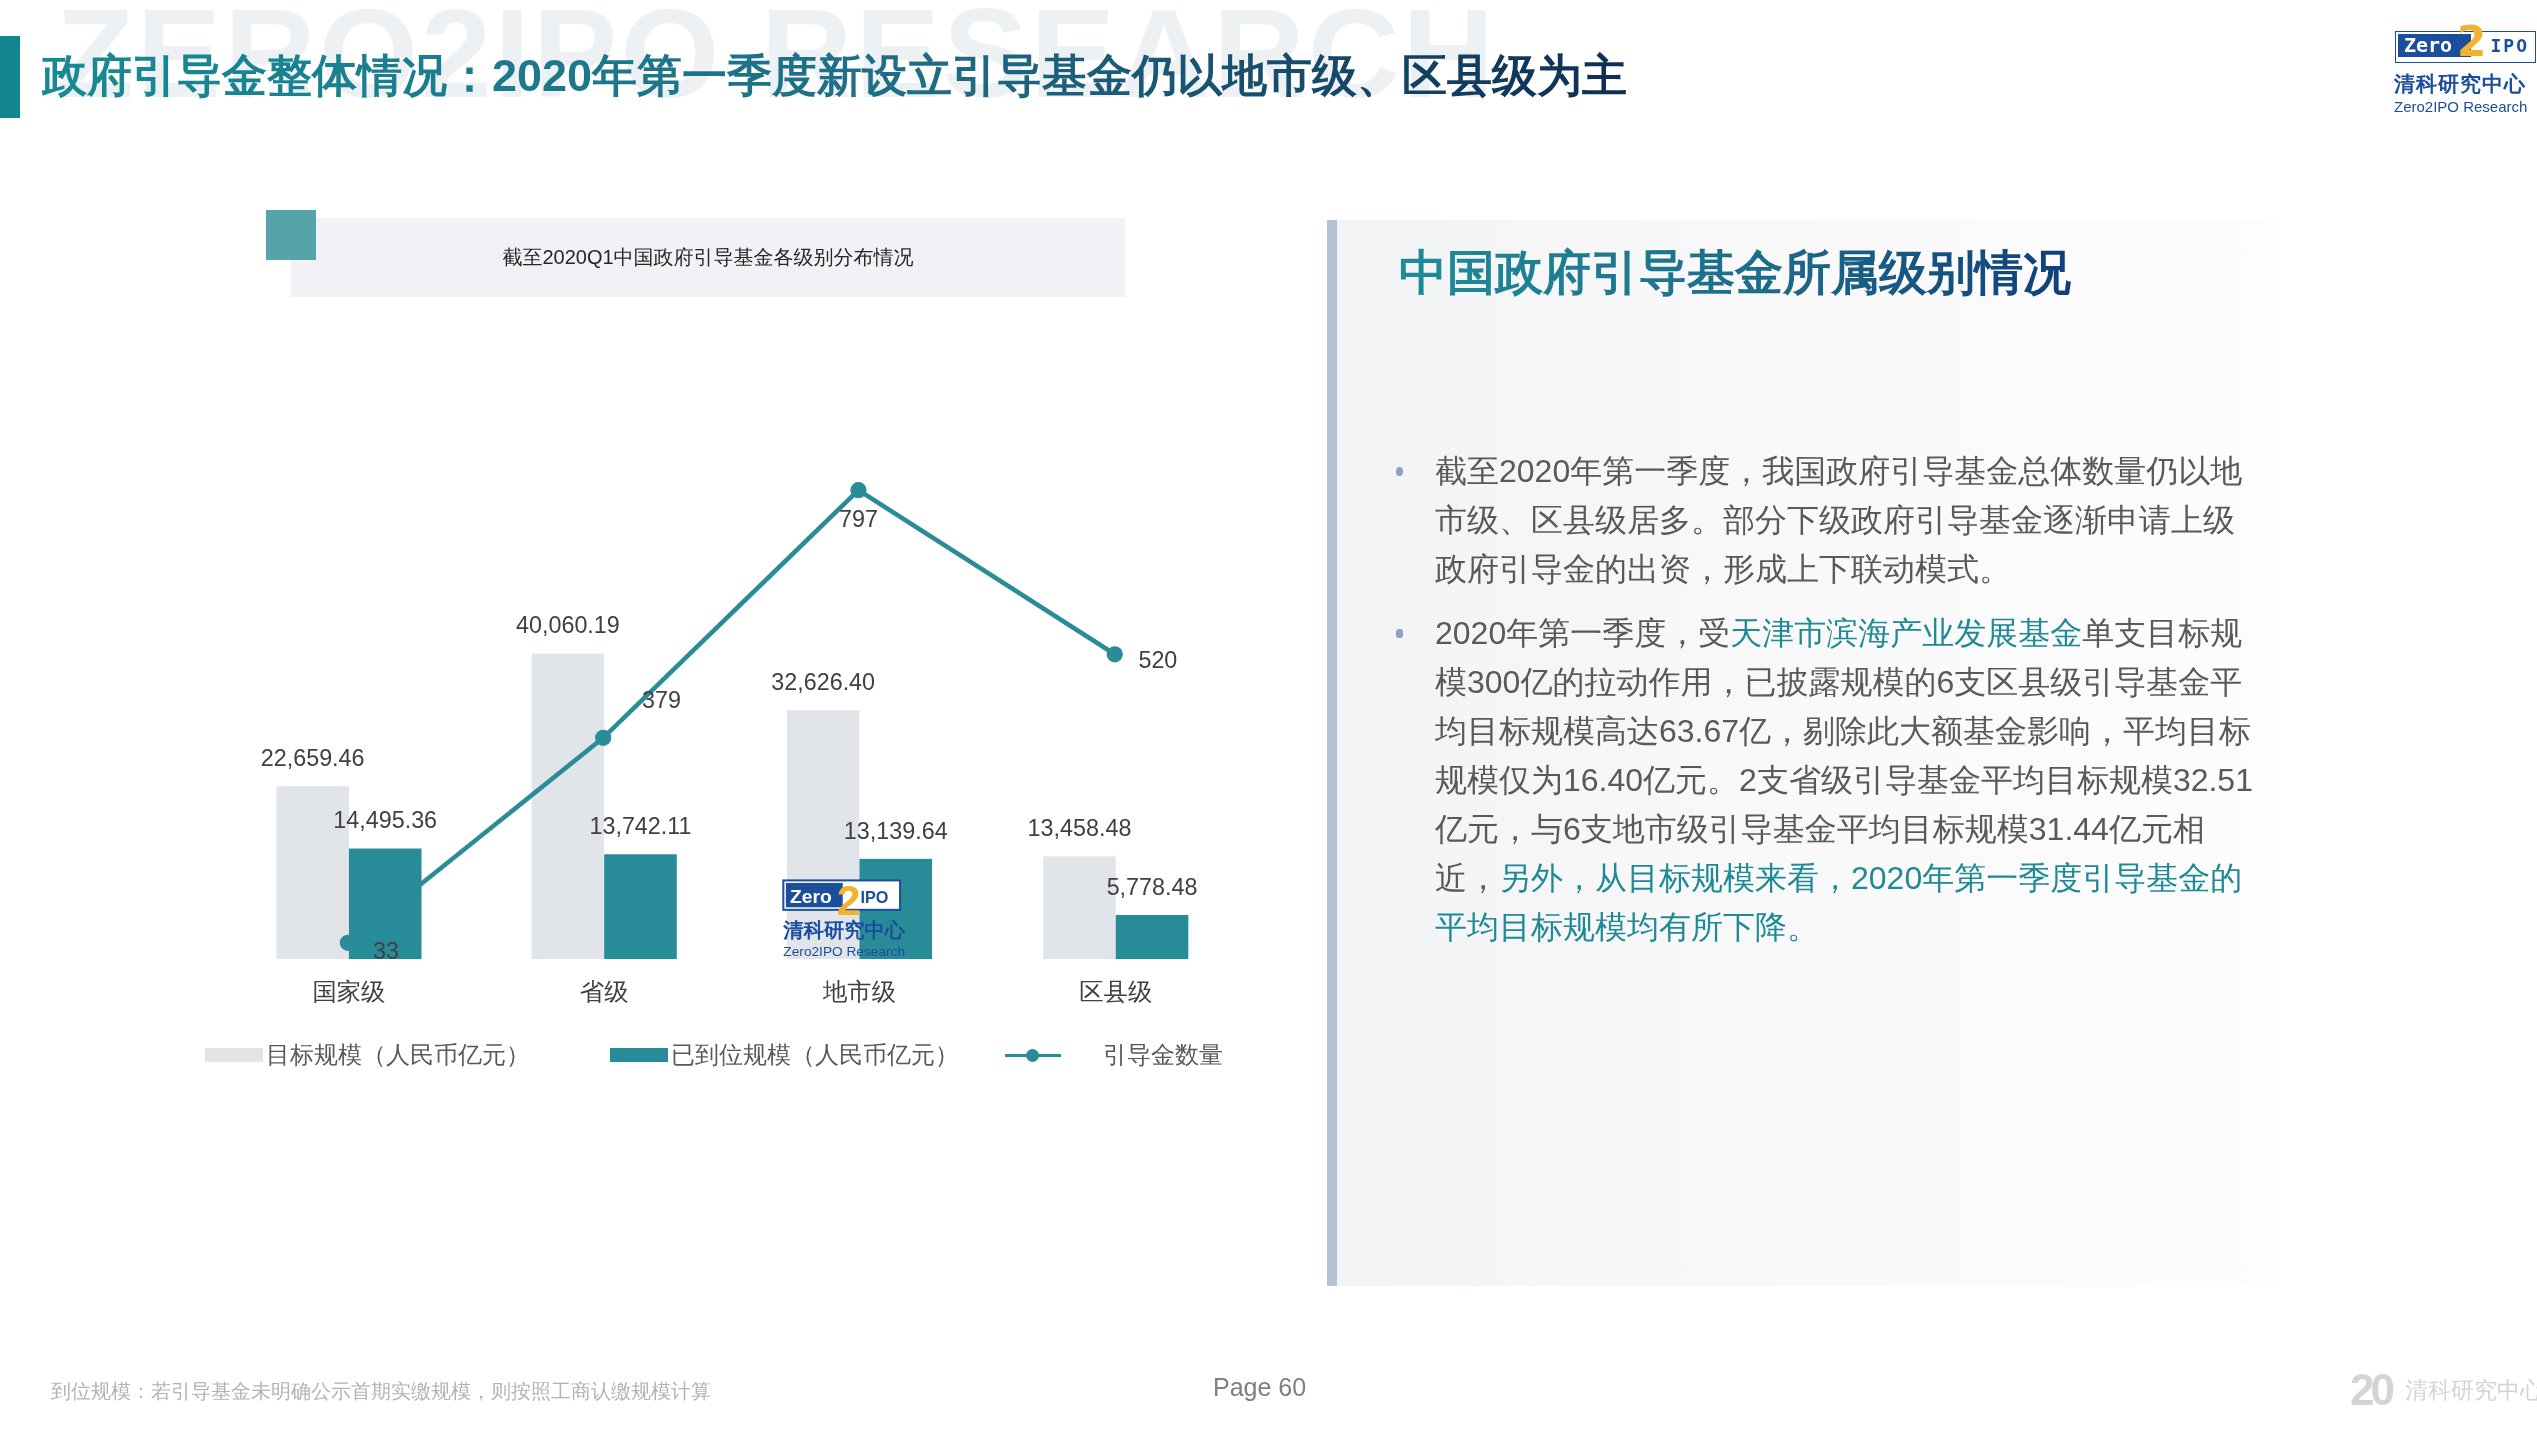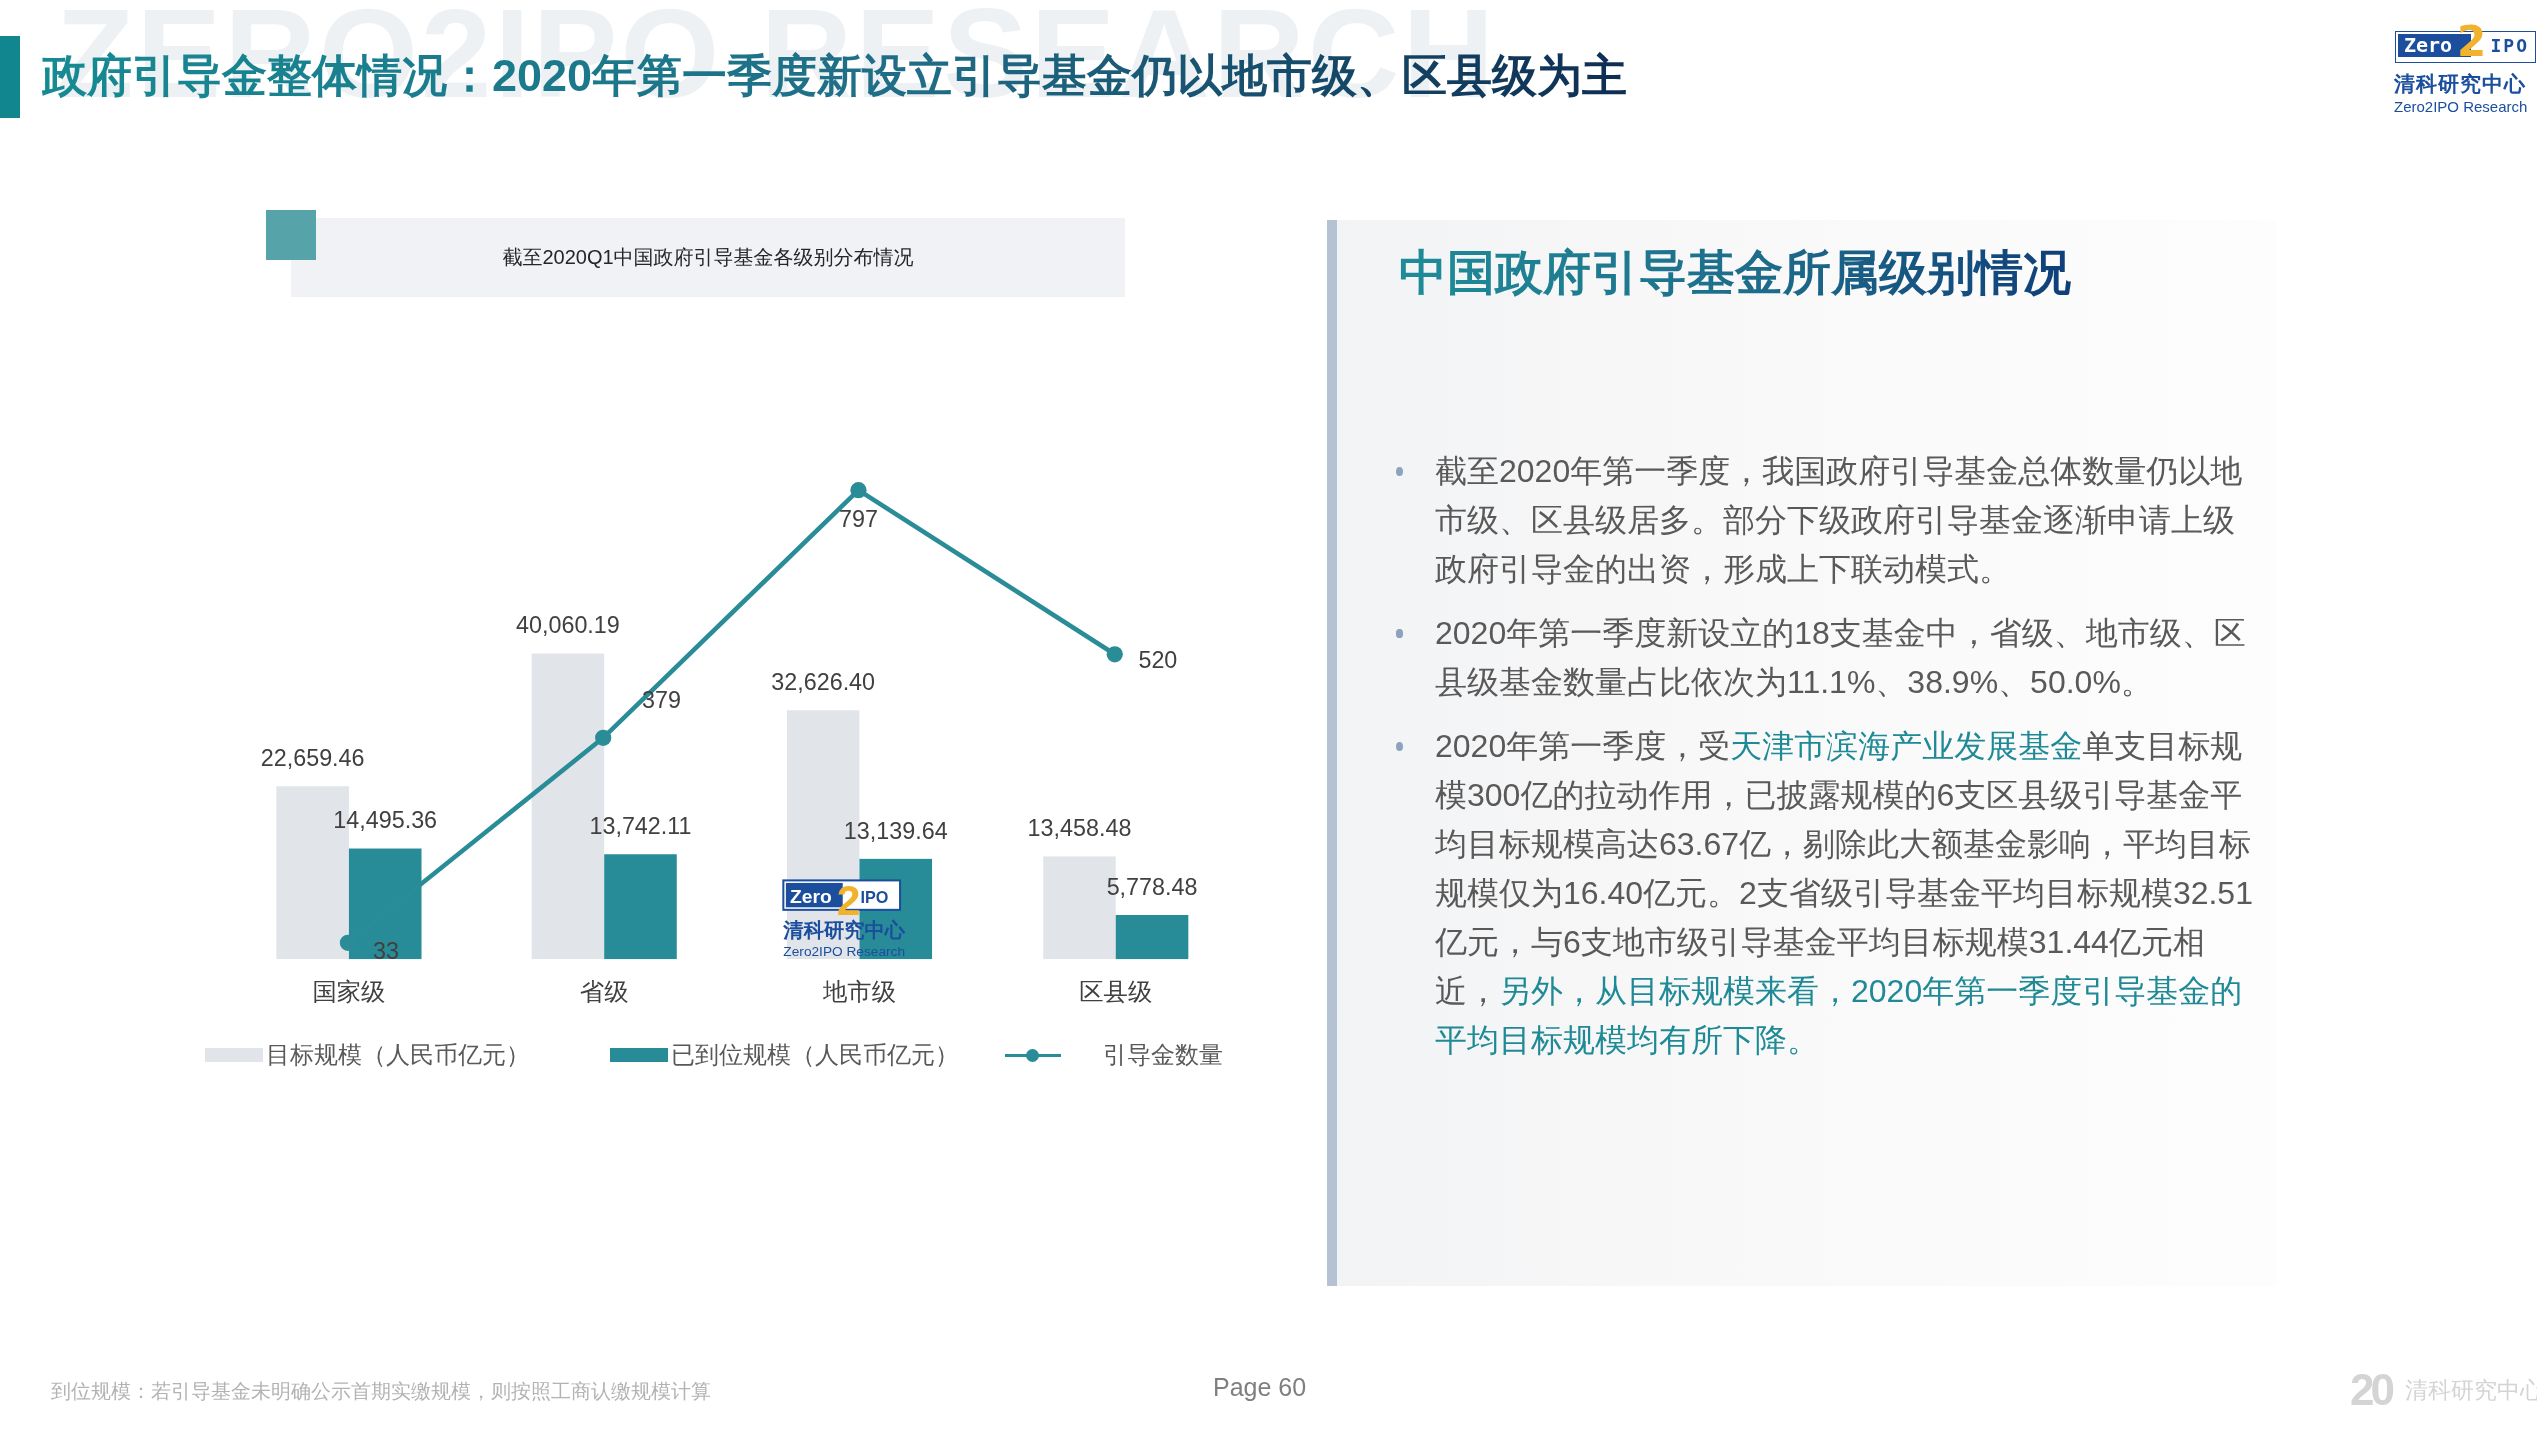--- a/index.html
+++ b/index.html
@@ -126,21 +126,21 @@
   <span class="line-sw"></span>
   <span>引导金数量</span>
 </div>
 
 <div class="abs panel"></div>
 <div class="abs panel-stripe"></div>
 <div class="abs panel-title">中国政府引导基金所属级别情况</div>
 <div class="abs bullets" id="bullets">
     <div class="bullet"><span class="dot"></span><span>截至2020年第一季度，我国政府引导基金总体数量仍以地市级、区县级居多。部分下级政府引导基金逐渐申请上级政府引导金的出资，形成上下联动模式。</span></div>
     <div class="bullet"><span class="dot"></span></div>
-    <div class="bullet"><span class="dot"></span><span>2020年第一季度新设立的18支基金中，省级、地市级、区县级基金数量占比依次为11.1%、38.9%、50.0%。</span></div>
+    <div class="bullet"><span class="dot"></span></div>
     <div class="bullet"><span class="dot"></span><span>2020年第一季度，受</span><span class="hl">天津市滨海产业发展基金</span><span>单支目标规模300亿的拉动作用，已披露规模的6支区县级引导基金平均目标规模高达63.67亿，剔除此大额基金影响，平均目标规模仅为16.40亿元。2支省级引导基金平均目标规模32.51亿元，与6支地市级引导基金平均目标规模31.44亿元相近，</span><span class="hl">另外，从目标规模来看，2020年第一季度引导基金的平均目标规模均有所下降。</span></div>
   </div>
 
 <div class="abs footnote">到位规模：若引导基金未明确公示首期实缴规模，则按照工商认缴规模计算</div>
 <div class="abs page-num">
   <span>Page</span>
   <span>60</span>
 </div>
 <div class="abs footer-logo">
   <span class="twenty">20</span>

